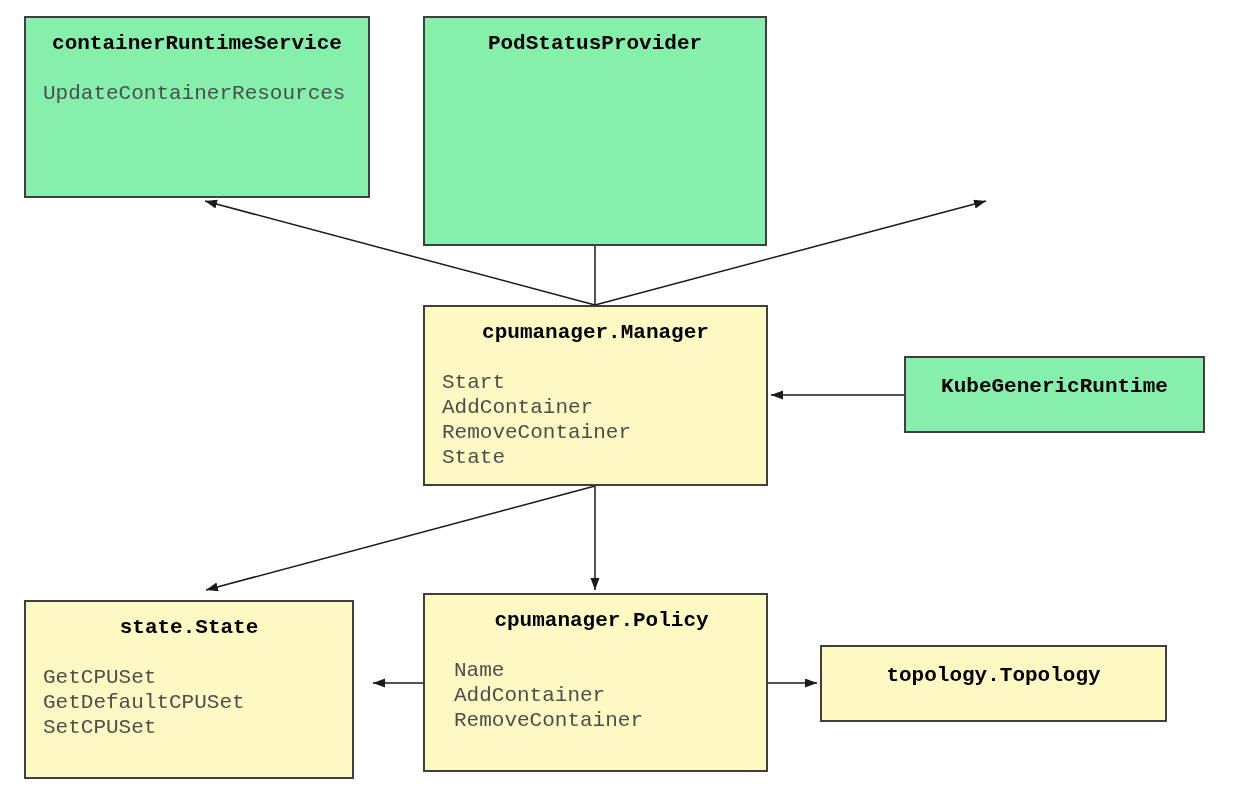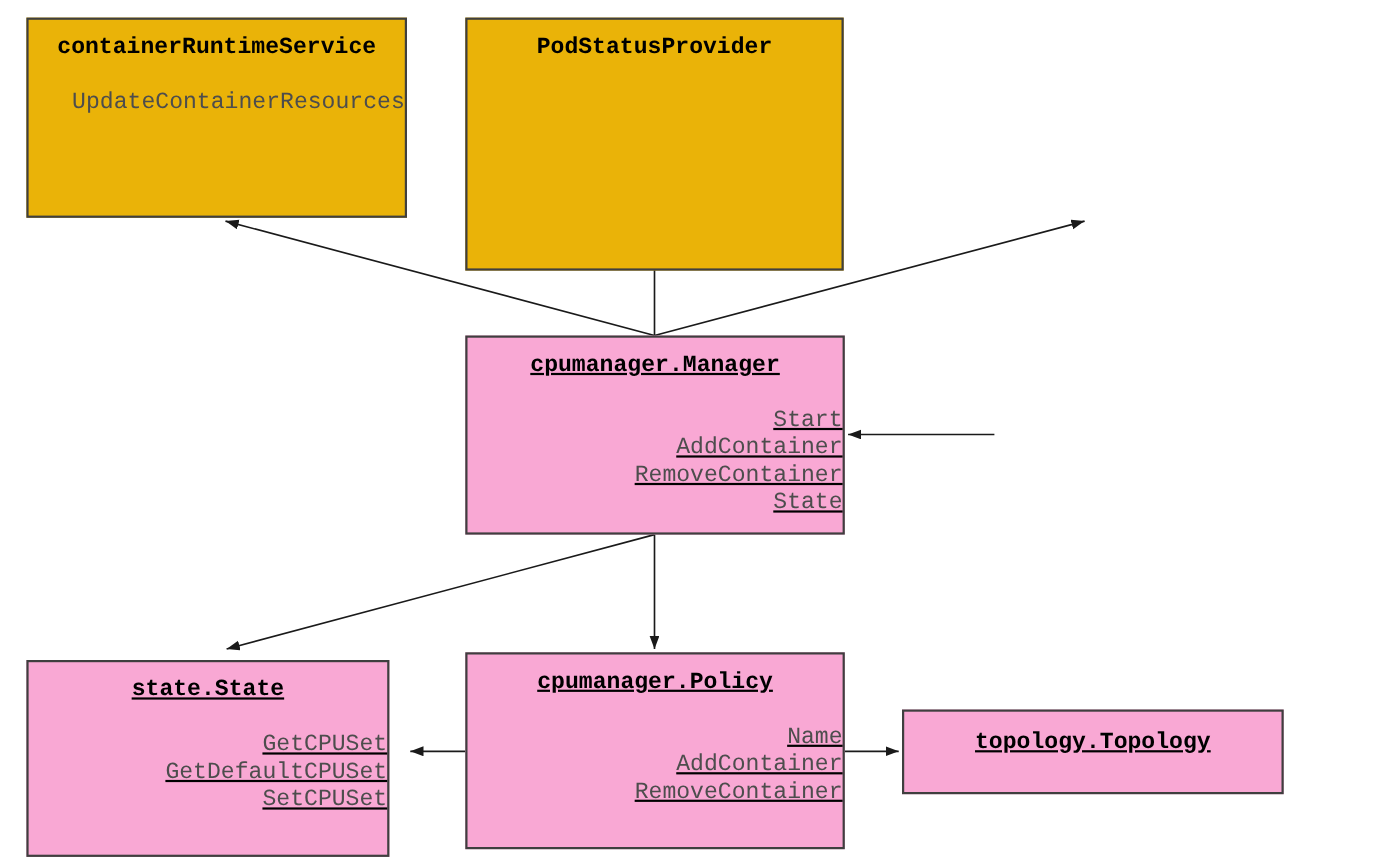--- a/index.html
+++ b/index.html
@@ -20,42 +20,40 @@
     left: 0;
     top: 0;
     width: 1258px;
     height: 788px;
     pointer-events: none;
   }
   .node {
     position: absolute;
     box-sizing: border-box;
     border: 2px solid #3f3f3f;
-    background: #eab308;
+    background: #86efac;
   }
   .node.blue {
-    background: #f9a8d4;
-    text-decoration: underline;
+    background: #fef9c3;
   }
   .node-title {
     font-weight: bold;
     font-size: 21px;
     line-height: 26px;
     color: #000000;
     text-align: center;
     padding-top: 13px;
     white-space: nowrap;
   }
   .node-members {
     margin-top: 24px;
     padding-left: 17px;
     font-size: 21px;
     line-height: 25px;
     color: #4d4d4d;
-    text-align: right;
   }
   .member {
     white-space: nowrap;
   }
   .node.compact {
     display: flex;
     align-items: center;
     justify-content: center;
   }
   .node.compact .node-title {
@@ -100,31 +98,34 @@
   <div class="node blue" style="left:423px; top:305px; width:345px; height:181px;">
     <div class="node-title">cpumanager.Manager</div>
     <div class="node-members">
       <div class="member">Start</div>
       <div class="member">AddContainer</div>
       <div class="member">RemoveContainer</div>
       <div class="member">State</div>
     </div>
   </div>
 
+  <div class="node compact" style="left:904px; top:356px; width:301px; height:77px;">
+    <div class="node-title">KubeGenericRuntime</div>
+  </div>
 
   <div class="node blue" style="left:24px; top:600px; width:330px; height:179px;">
     <div class="node-title">state.State</div>
     <div class="node-members">
       <div class="member">GetCPUSet</div>
       <div class="member">GetDefaultCPUSet</div>
       <div class="member">SetCPUSet</div>
     </div>
   </div>
 
-  <div class="node blue" style="left:423px; top:593px; width:345px; height:179px;">
+  <div class="node blue" style="left:423px; top:593px; width:345px; height:179px;padding-left:12px;">
     <div class="node-title">cpumanager.Policy</div>
     <div class="node-members">
       <div class="member">Name</div>
       <div class="member">AddContainer</div>
       <div class="member">RemoveContainer</div>
     </div>
   </div>
 
   <div class="node blue compact" style="left:820px; top:645px; width:347px; height:77px;">
     <div class="node-title">topology.Topology</div>

